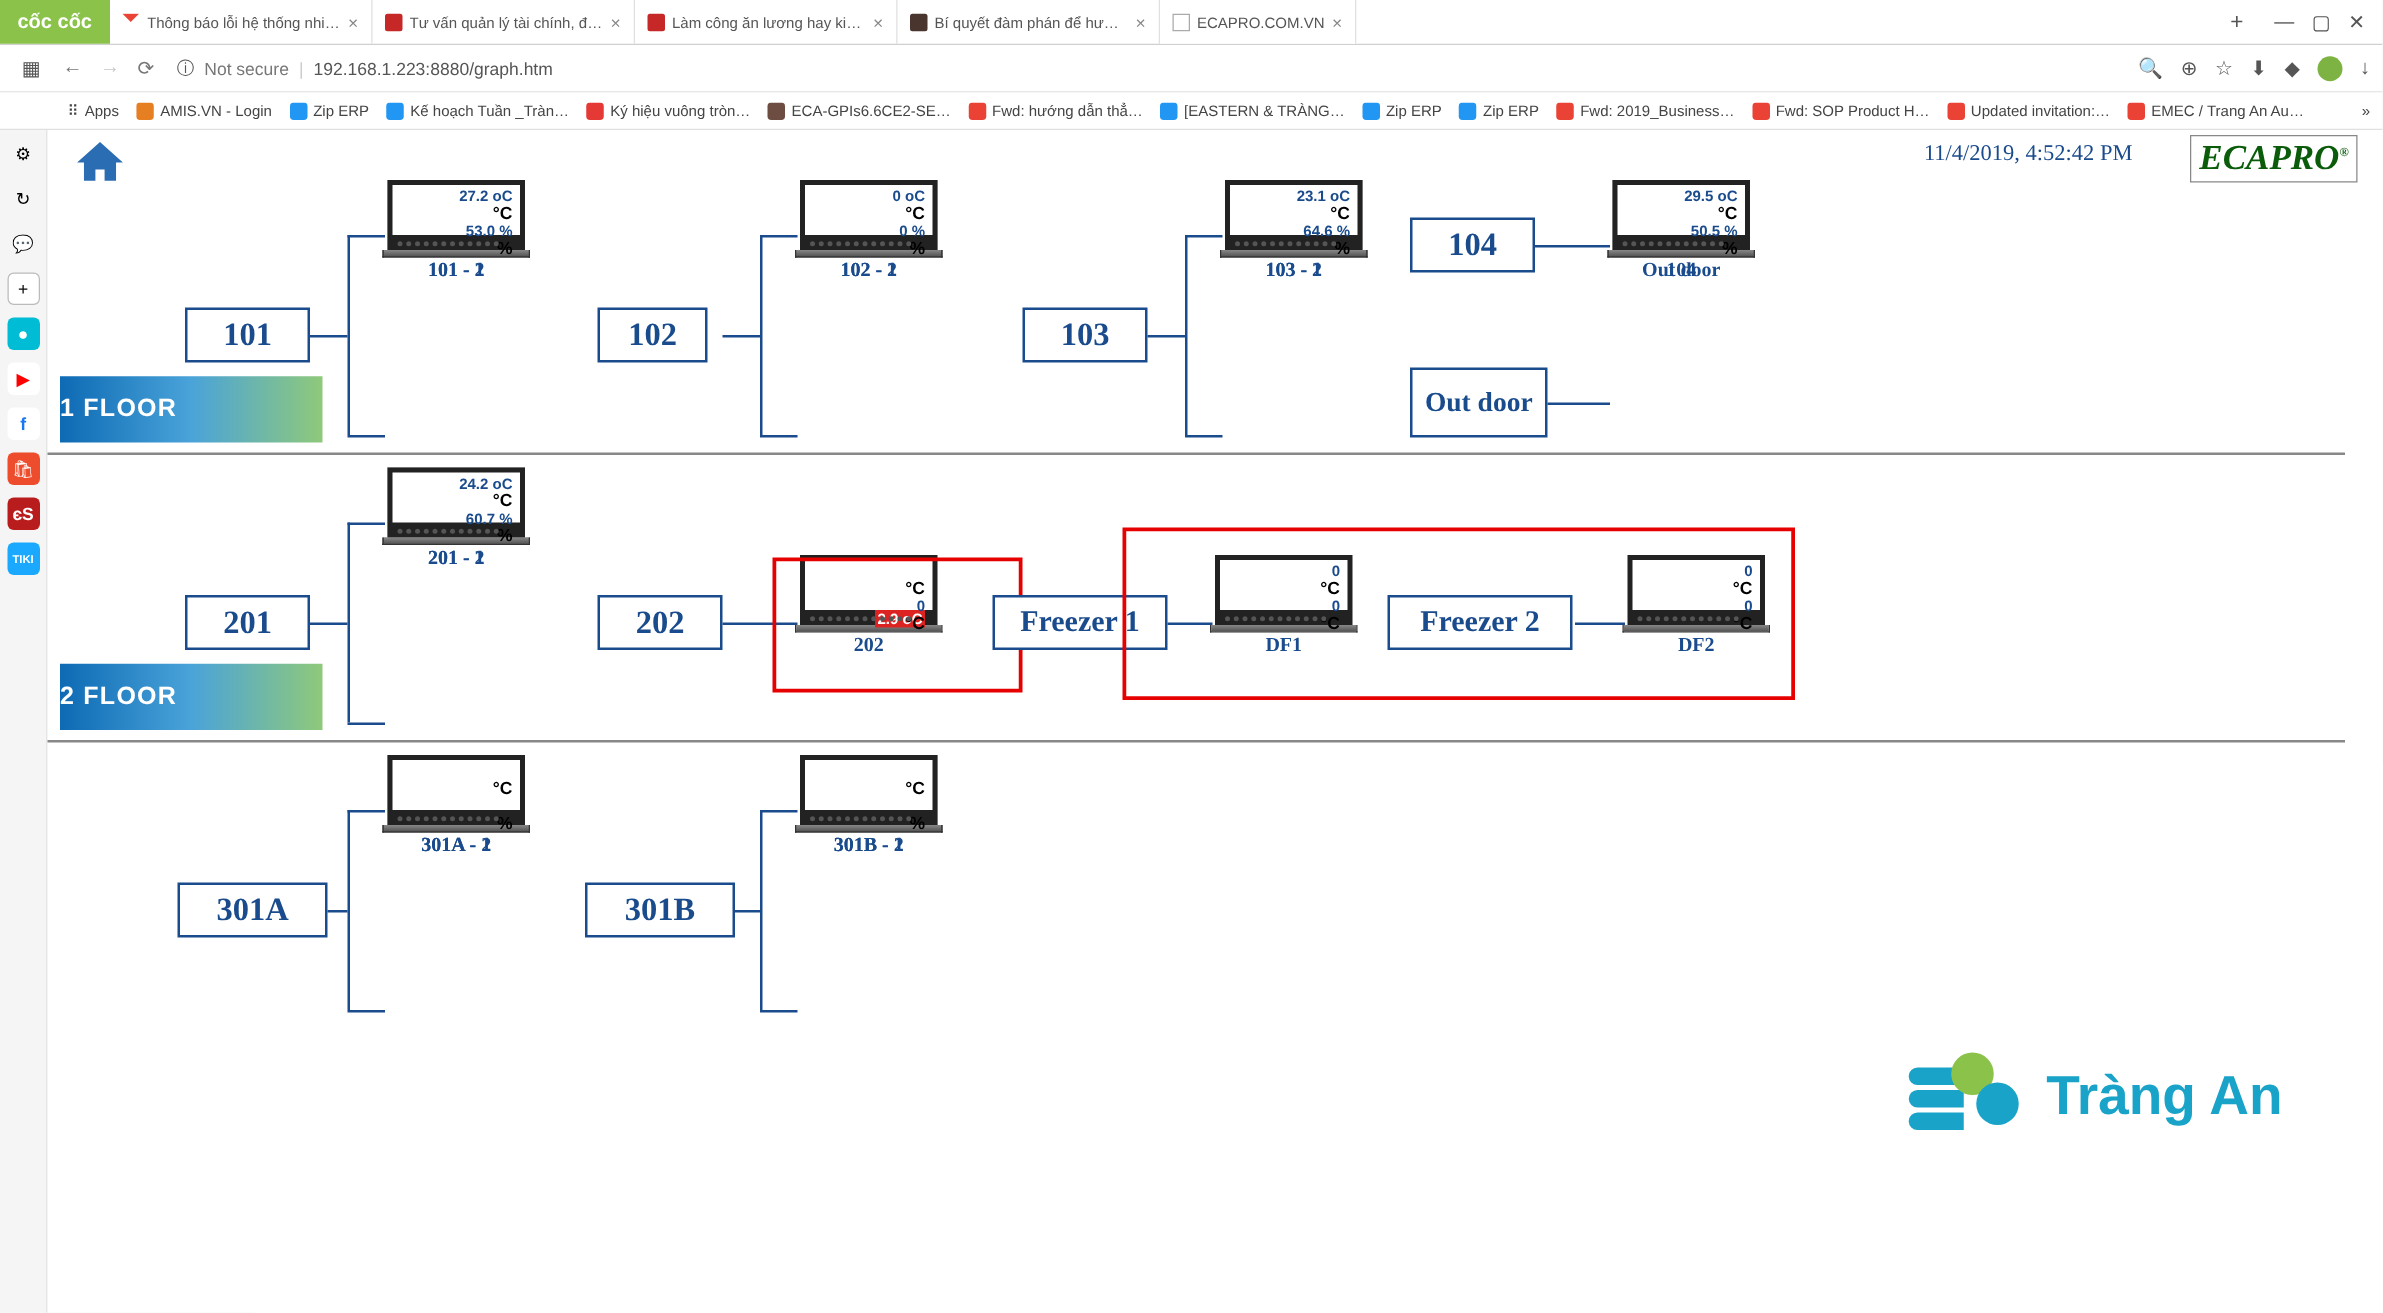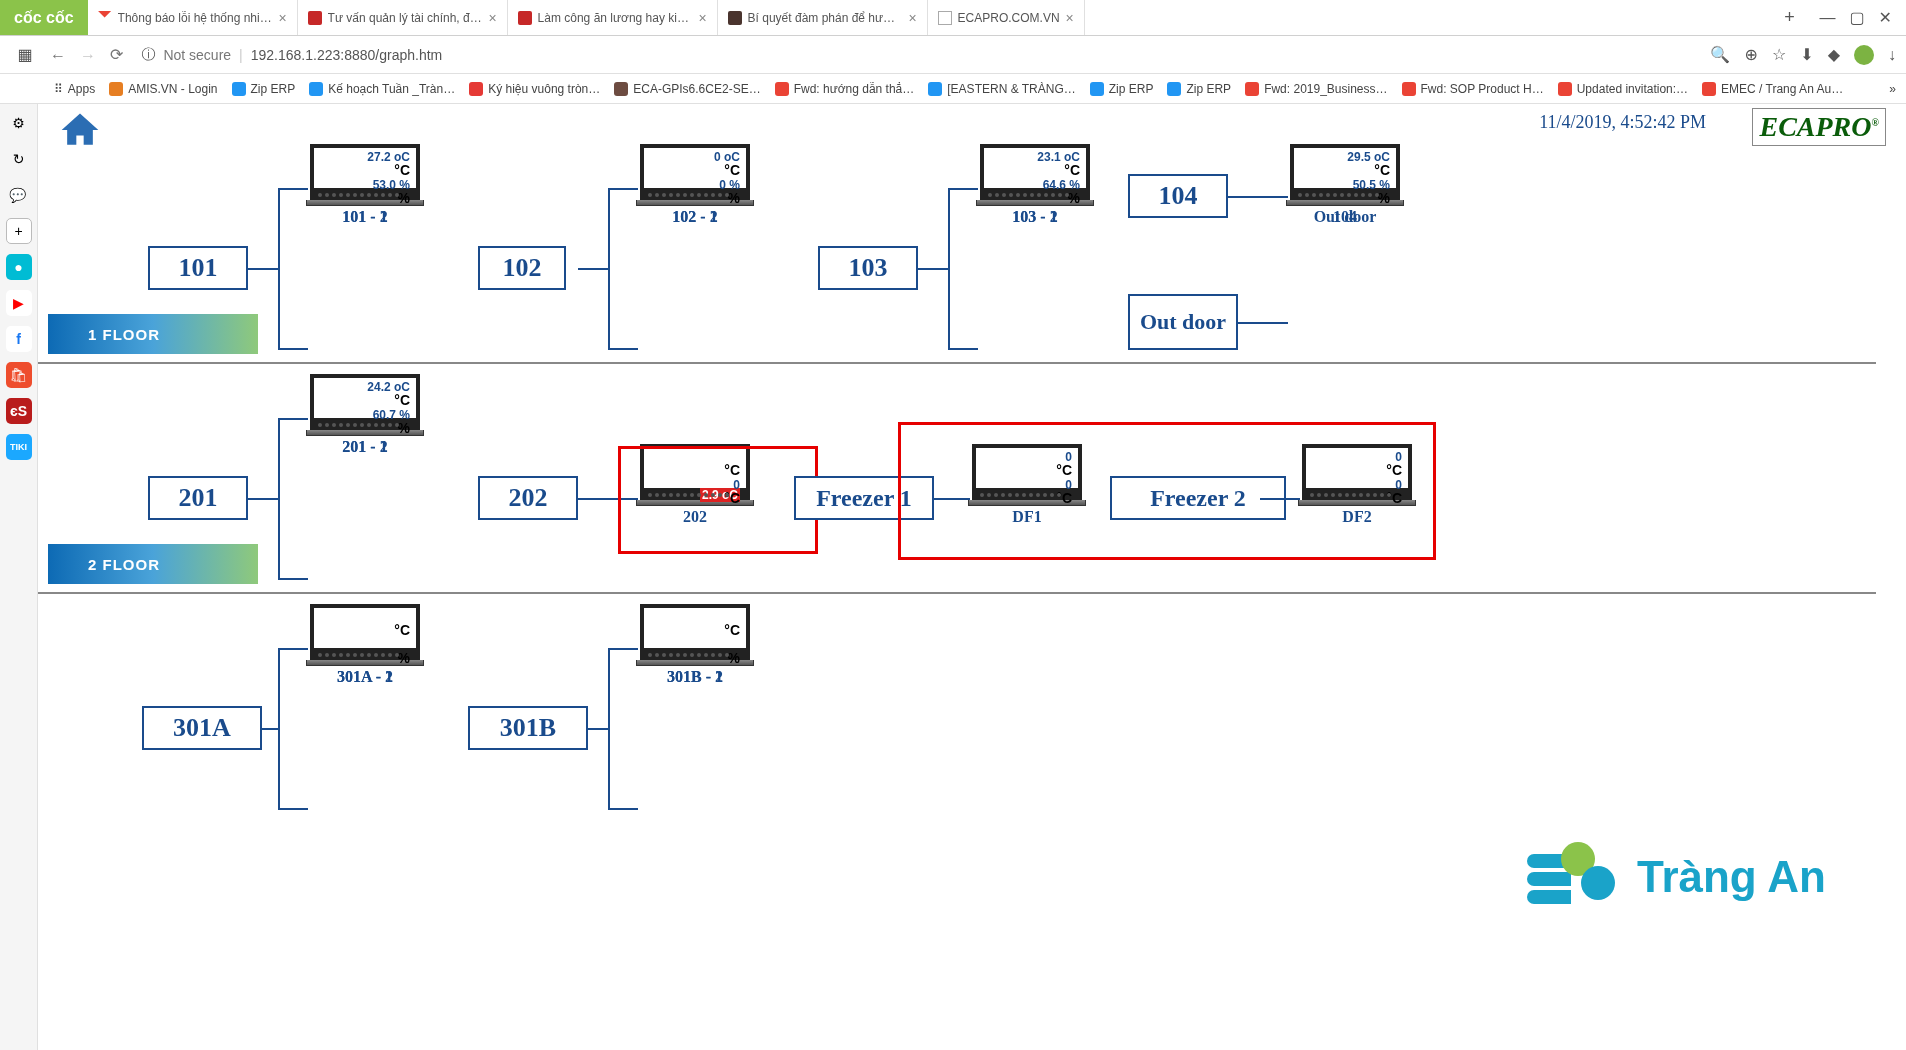--- a/index.html
+++ b/index.html
@@ -47,21 +47,21 @@
   .home-icon { position:absolute; left:20px; top:4px; color:#2b6db3; cursor:pointer; }
   .timestamp { position:absolute; right:200px; top:8px; font-family:'Comic Sans MS',cursive; color:#1a4b8c; font-size:18px; }
   .ecapro-logo { position:absolute; right:20px; top:4px; border:1px solid #888; padding:2px 6px; font-size:28px; font-weight:bold; font-style:italic; color:#0a5c0a; font-family:'Times New Roman',serif; }
   .ecapro-logo sup { font-size:10px; }
 
   .floor-row { position:absolute; left:0; right:30px; border-bottom:2px solid #888; }
   .floor-1 { top:40px; height:220px; }
   .floor-2 { top:270px; height:220px; }
   .floor-3 { top:500px; height:218px; }
 
-  .floor-label { position:absolute; left:10px; bottom:8px; width:210px; height:40px; background:linear-gradient(90deg,#0d6ab4,#4aa3d9 50%,#8fc97b); color:#fff; font-weight:bold; font-size:15px; display:flex; align-items:center; padding-left:40px; font-family:Arial; letter-spacing:1px; }
+  .floor-label { position:absolute; left:10px; bottom:8px; width:210px; height:53px; background:linear-gradient(90deg,#0d6ab4,#4aa3d9 50%,#8fc97b); color:#fff; font-weight:bold; font-size:20px; display:flex; align-items:center; font-family:Arial; letter-spacing:1px; }
 
   .room-box { position:absolute; border:2px solid #1a4b8c; font-family:'Times New Roman',serif; font-weight:bold; font-size:26px; color:#1a4b8c; display:flex; align-items:center; justify-content:center; padding:4px 8px; background:#fff; }
 
   .sensor { position:absolute; width:110px; }
   .sensor-screen { height:56px; background:#fff; border:4px solid #222; border-bottom-width:12px; position:relative;text-align:right; }
   .sensor-foot { height:6px; background:linear-gradient(#888,#555); border:1px solid #333; border-top:none; margin:0 -4px; }
   .sensor-label { text-align:center; font-family:'Times New Roman',serif; font-weight:bold; color:#1a4b8c; font-size:16px; margin-top:2px; }
   .sensor-dots { position:absolute; bottom:-10px; left:4px; right:4px; height:6px; display:flex; gap:3px; align-items:center; }
   .sensor-dots span { width:4px; height:4px; background:#555; border-radius:50%; }
   .reading { position:absolute; right:6px; font-size:12px; font-weight:bold; font-family:Arial; }
@@ -558,21 +558,21 @@
               <span></span>
               <span></span>
               <span></span>
               <span></span>
             </div>
           </div>
           <div class="sensor-foot"></div>
           <div class="sensor-label">DF1</div>
         </div>
 
-      <div class="room-box" style="left:1072px;top:102px;width:176px;height:44px;font-size:24px">
+      <div class="room-box" style="left:1072px;top:102px;width:148px;height:44px;font-size:24px">
           <span>Freezer 2</span>
         </div>
       <div class="wire-h" style="left:1222px;top:124px;width:40px"></div>
       <div class="sensor" style="left:1264px;top:70px" id="S_sdf2">
           <div class="sensor-screen">
             <div class="reading temp-val">0</div>
             <div class="reading temp-unit">°C</div>
             <div class="reading hum-val">0</div>
             <div class="reading hum-unit">°C</div>
             <div class="sensor-dots">

